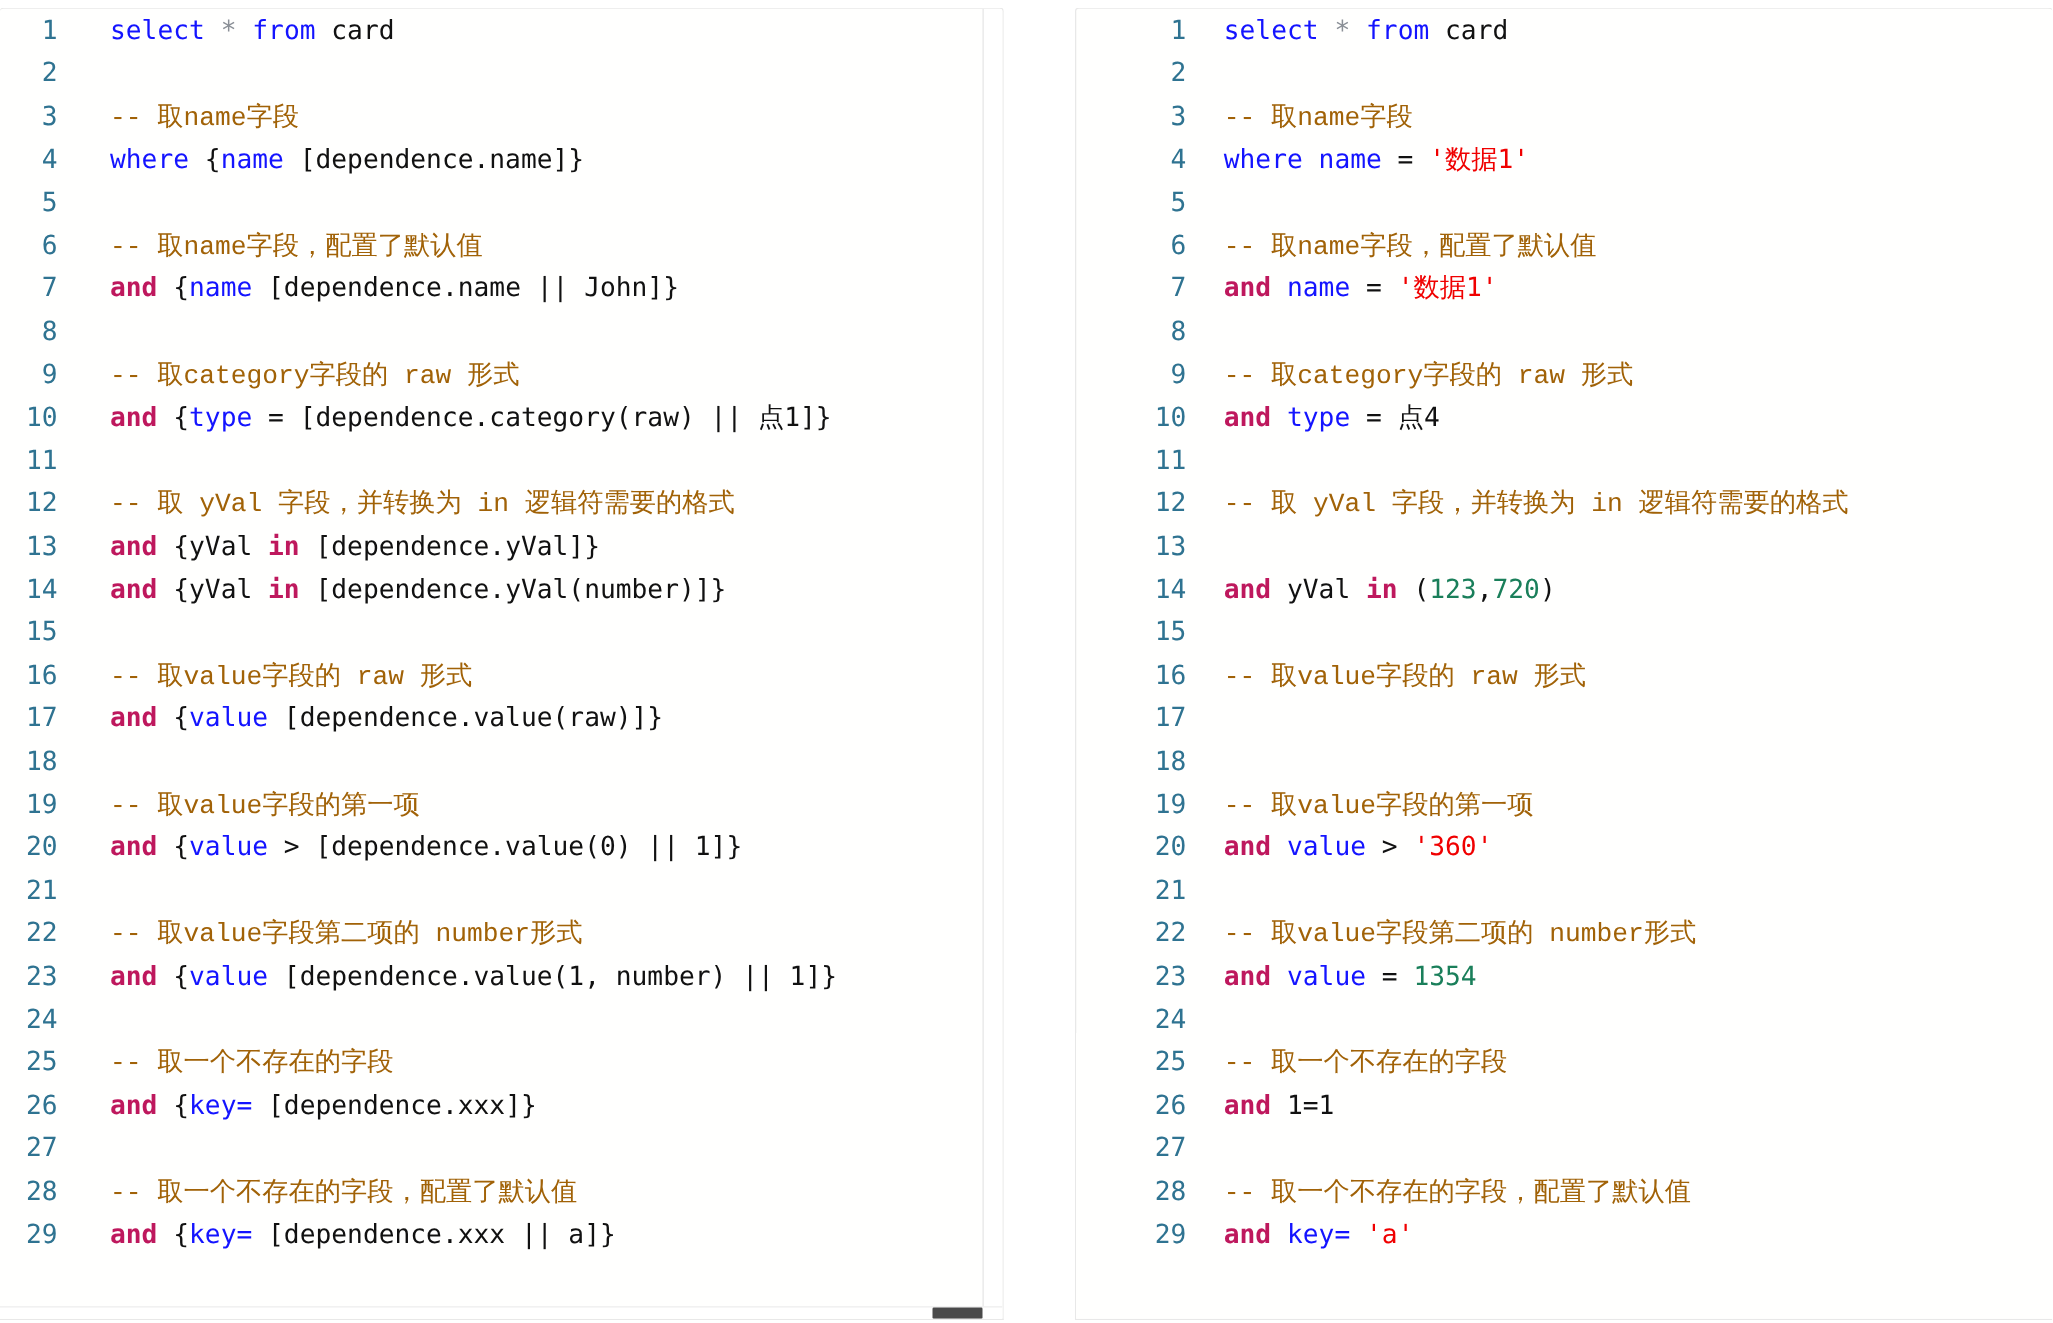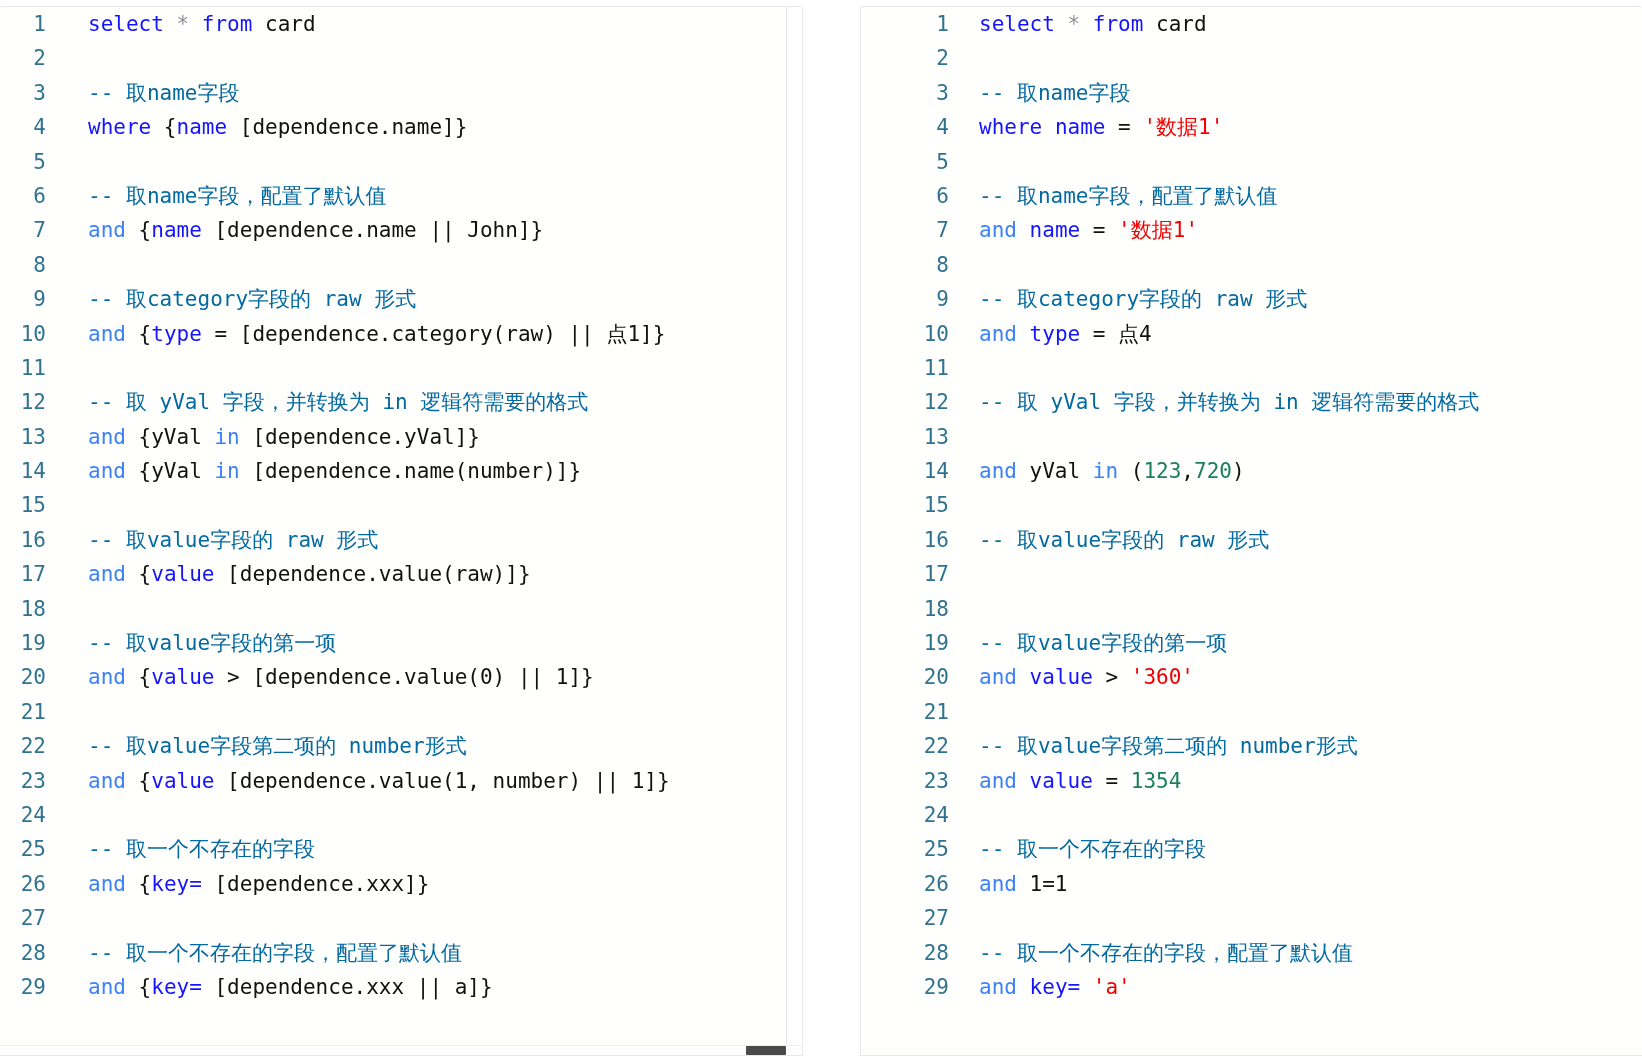--- a/index.html
+++ b/index.html
@@ -78,24 +78,24 @@
     font-family: "DejaVu Sans Mono", "Liberation Mono", monospace;
     color: #111111;
     white-space: pre;
     letter-spacing: 0px;
   }
   .panel-left .code-text  { padding-left: 42px; }
   .panel-right .code-text { padding-left: 30px; }
 
   
   .t-kw      { color: #1414ff; }      
-  .t-and     { color: #3b82f6; }      
+  .t-and     { color: #be185d; font-weight: bold; }      
   .t-star    { color: #8b9097; }      
   .t-plain   { color: #111111; }      
-  .t-comment { color: #0369a1; }      
+  .t-comment { color: #a16207; font-family: Liberation Mono, monospace; }      
   .t-str     { color: #f00000; }      
   .t-num     { color: #1a7f5a; }
 
   
   .v-scroll-track {
     position: absolute;
     top: 0;
     right: 0;
     width: 16px;
     height: 100%;
@@ -133,21 +133,21 @@
         <div class="code-line"><span class="ln">4</span><span class="code-text"><span class="t-kw">where</span><span class="t-plain"> {</span><span class="t-kw">name</span><span class="t-plain"> [dependence.name]}</span></span></div>
         <div class="code-line"><span class="ln">5</span><span class="code-text">&nbsp;</span></div>
         <div class="code-line"><span class="ln">6</span><span class="code-text"><span class="t-comment">-- 取name字段，配置了默认值</span></span></div>
         <div class="code-line"><span class="ln">7</span><span class="code-text"><span class="t-and">and</span><span class="t-plain"> {</span><span class="t-kw">name</span><span class="t-plain"> [dependence.name || John]}</span></span></div>
         <div class="code-line"><span class="ln">8</span><span class="code-text">&nbsp;</span></div>
         <div class="code-line"><span class="ln">9</span><span class="code-text"><span class="t-comment">-- 取category字段的 raw 形式</span></span></div>
         <div class="code-line"><span class="ln">10</span><span class="code-text"><span class="t-and">and</span><span class="t-plain"> {</span><span class="t-kw">type</span><span class="t-plain"> = [dependence.category(raw) || 点1]}</span></span></div>
         <div class="code-line"><span class="ln">11</span><span class="code-text">&nbsp;</span></div>
         <div class="code-line"><span class="ln">12</span><span class="code-text"><span class="t-comment">-- 取 yVal 字段，并转换为 in 逻辑符需要的格式</span></span></div>
         <div class="code-line"><span class="ln">13</span><span class="code-text"><span class="t-and">and</span><span class="t-plain"> {yVal </span><span class="t-and">in</span><span class="t-plain"> [dependence.yVal]}</span></span></div>
-        <div class="code-line"><span class="ln">14</span><span class="code-text"><span class="t-and">and</span><span class="t-plain"> {yVal </span><span class="t-and">in</span><span class="t-plain"> [dependence.name(number)]}</span></span></div>
+        <div class="code-line"><span class="ln">14</span><span class="code-text"><span class="t-and">and</span><span class="t-plain"> {yVal </span><span class="t-and">in</span><span class="t-plain"> [dependence.yVal(number)]}</span></span></div>
         <div class="code-line"><span class="ln">15</span><span class="code-text">&nbsp;</span></div>
         <div class="code-line"><span class="ln">16</span><span class="code-text"><span class="t-comment">-- 取value字段的 raw 形式</span></span></div>
         <div class="code-line"><span class="ln">17</span><span class="code-text"><span class="t-and">and</span><span class="t-plain"> {</span><span class="t-kw">value</span><span class="t-plain"> [dependence.value(raw)]}</span></span></div>
         <div class="code-line"><span class="ln">18</span><span class="code-text">&nbsp;</span></div>
         <div class="code-line"><span class="ln">19</span><span class="code-text"><span class="t-comment">-- 取value字段的第一项</span></span></div>
         <div class="code-line"><span class="ln">20</span><span class="code-text"><span class="t-and">and</span><span class="t-plain"> {</span><span class="t-kw">value</span><span class="t-plain"> &gt; [dependence.value(0) || 1]}</span></span></div>
         <div class="code-line"><span class="ln">21</span><span class="code-text">&nbsp;</span></div>
         <div class="code-line"><span class="ln">22</span><span class="code-text"><span class="t-comment">-- 取value字段第二项的 number形式</span></span></div>
         <div class="code-line"><span class="ln">23</span><span class="code-text"><span class="t-and">and</span><span class="t-plain"> {</span><span class="t-kw">value</span><span class="t-plain"> [dependence.value(1, number) || 1]}</span></span></div>
         <div class="code-line"><span class="ln">24</span><span class="code-text">&nbsp;</span></div>

